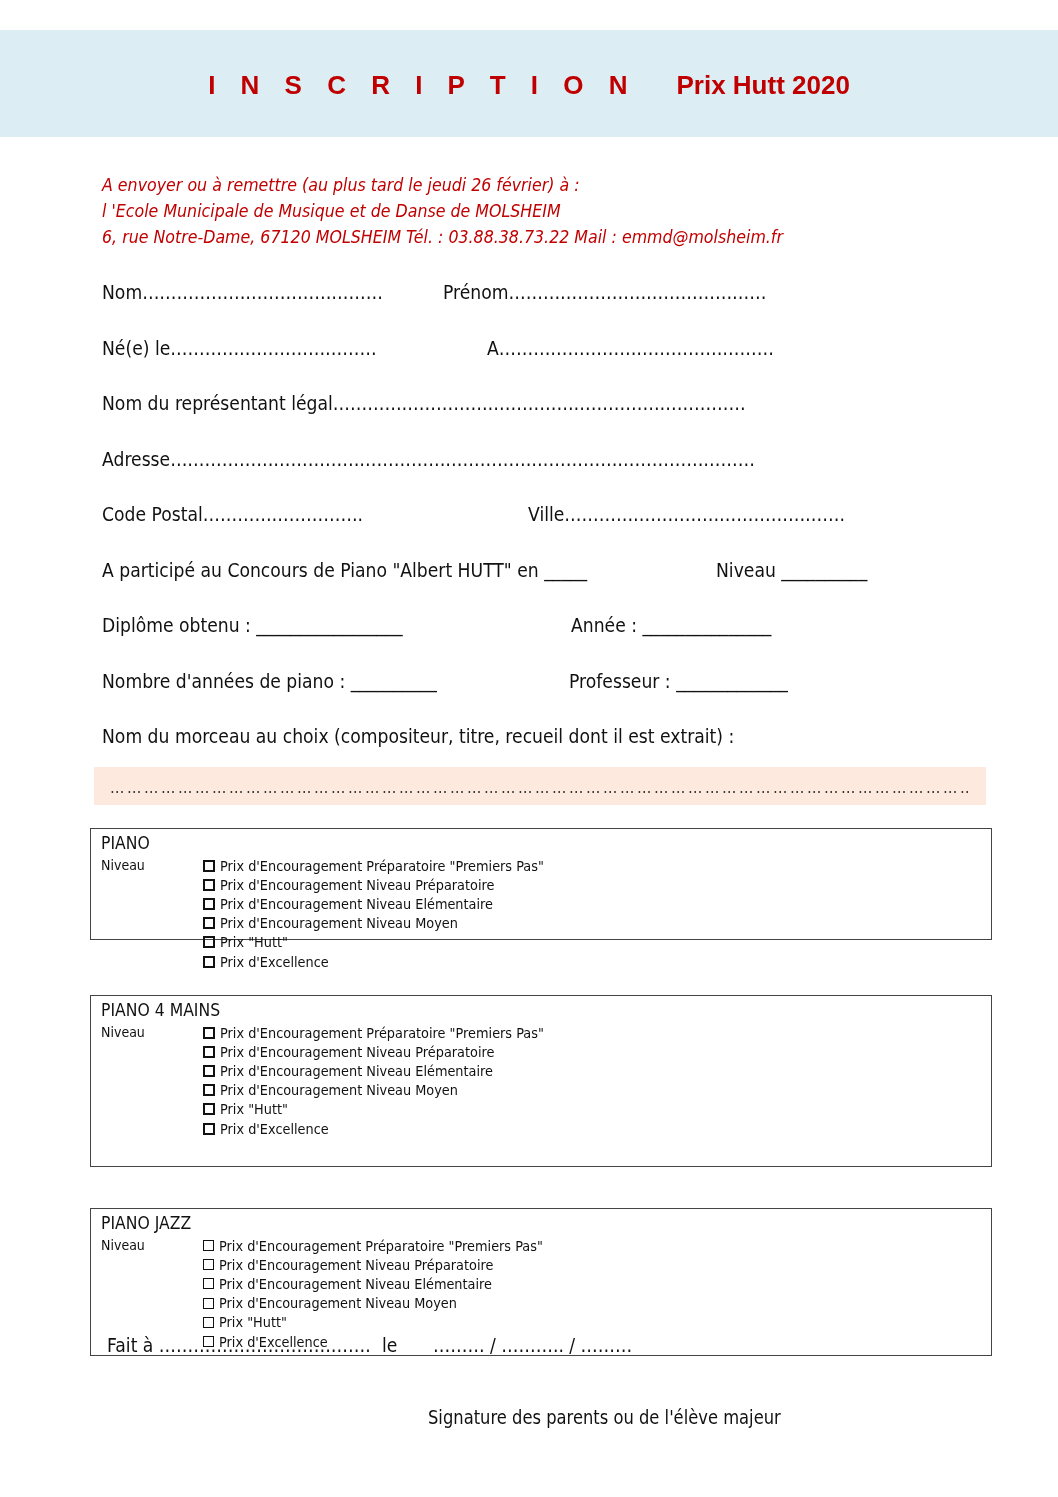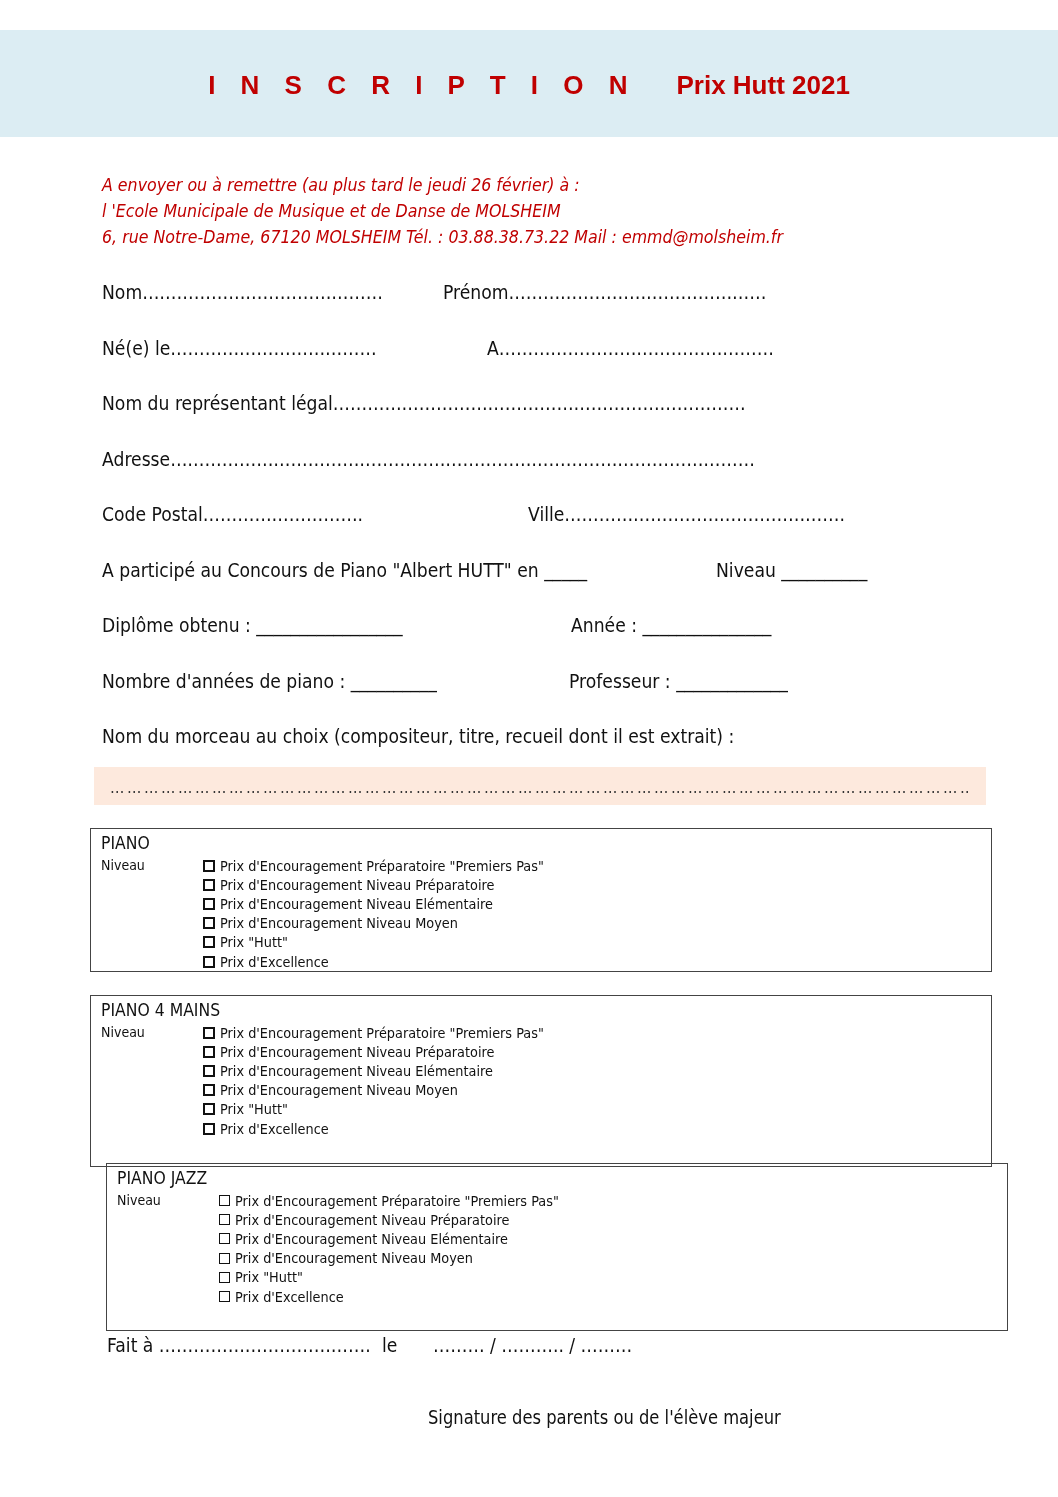--- a/index.html
+++ b/index.html
@@ -25,21 +25,21 @@
   .opts li { height: 19.2px; font-size: 14px; font-family: "DejaVu Sans", sans-serif; white-space: nowrap; display: flex; align-items: center; }
   .cb { display: inline-block; width: 8px; height: 8px; border: 2px solid #111; margin-right: 5px; flex: none; }
   .cb.thin { border-width: 1px; width: 9px; height: 9px; }
   .opt-label { display: inline-block; transform: scaleX(0.92); transform-origin: left center; }
 </style>
 </head>
 <body>
 
 <div class="header-band"></div>
 <div class="title">
-  <span class="t1">I N S C R I P T I O N</span><span class="t2">Prix Hutt 2021</span>
+  <span class="t1">I N S C R I P T I O N</span><span class="t2">Prix Hutt 2020</span>
 </div>
 
 <div class="intro">
   <div>A envoyer ou à remettre (au plus tard le jeudi 26 février) à :</div>
   <div>l 'Ecole Municipale de Musique et de Danse de MOLSHEIM</div>
   <div>6, rue Notre-Dame, 67120 MOLSHEIM Tél. : 03.88.38.73.22 Mail : emmd@molsheim.fr</div>
 </div>
 
 <div class="row" style="top:280px;">Nom……………………………………</div>
 <div class="abs" style="left:443px; top:280px;">Prénom………………………………………</div>
@@ -59,21 +59,21 @@
 <div class="row" style="top:613px;">Diplôme obtenu : _________________</div>
 <div class="abs" style="left:571px; top:613px;">Année : _______________</div>
 
 <div class="row" style="top:669px;">Nombre d'années de piano : __________</div>
 <div class="abs" style="left:569px; top:669px;">Professeur : _____________</div>
 
 <div class="row" style="top:724px;">Nom du morceau au choix (compositeur, titre, recueil dont il est extrait) :</div>
 <div class="morceau-band"></div>
 <div class="morceau-dots">……………………………………………………………………………………………………………………………………………………………………………………</div>
 
-<div class="box" style="top:828px; height:144px;">
+<div class="box" style="top:828px; height:112px;">
   <div class="box-title">PIANO</div>
   <div class="box-niveau">Niveau</div>
   <ul class="opts">
     <li>
         <span class="cb"></span>
         <span class="opt-label">Prix d'Encouragement Préparatoire "Premiers Pas"</span>
       </li>
     <li>
         <span class="cb"></span>
         <span class="opt-label">Prix d'Encouragement Niveau Préparatoire</span>
@@ -121,21 +121,21 @@
         <span class="cb"></span>
         <span class="opt-label">Prix "Hutt"</span>
       </li>
     <li>
         <span class="cb"></span>
         <span class="opt-label">Prix d'Excellence</span>
       </li>
   </ul>
 </div>
 
-<div class="box" style="top:1163px; height:168px;margin-left:16px;">
+<div class="box" style="top:1208px; height:148px;">
   <div class="box-title">PIANO JAZZ</div>
   <div class="box-niveau">Niveau</div>
   <ul class="opts">
     <li>
         <span class="cb thin"></span>
         <span class="opt-label">Prix d'Encouragement Préparatoire "Premiers Pas"</span>
       </li>
     <li>
         <span class="cb thin"></span>
         <span class="opt-label">Prix d'Encouragement Niveau Préparatoire</span>

